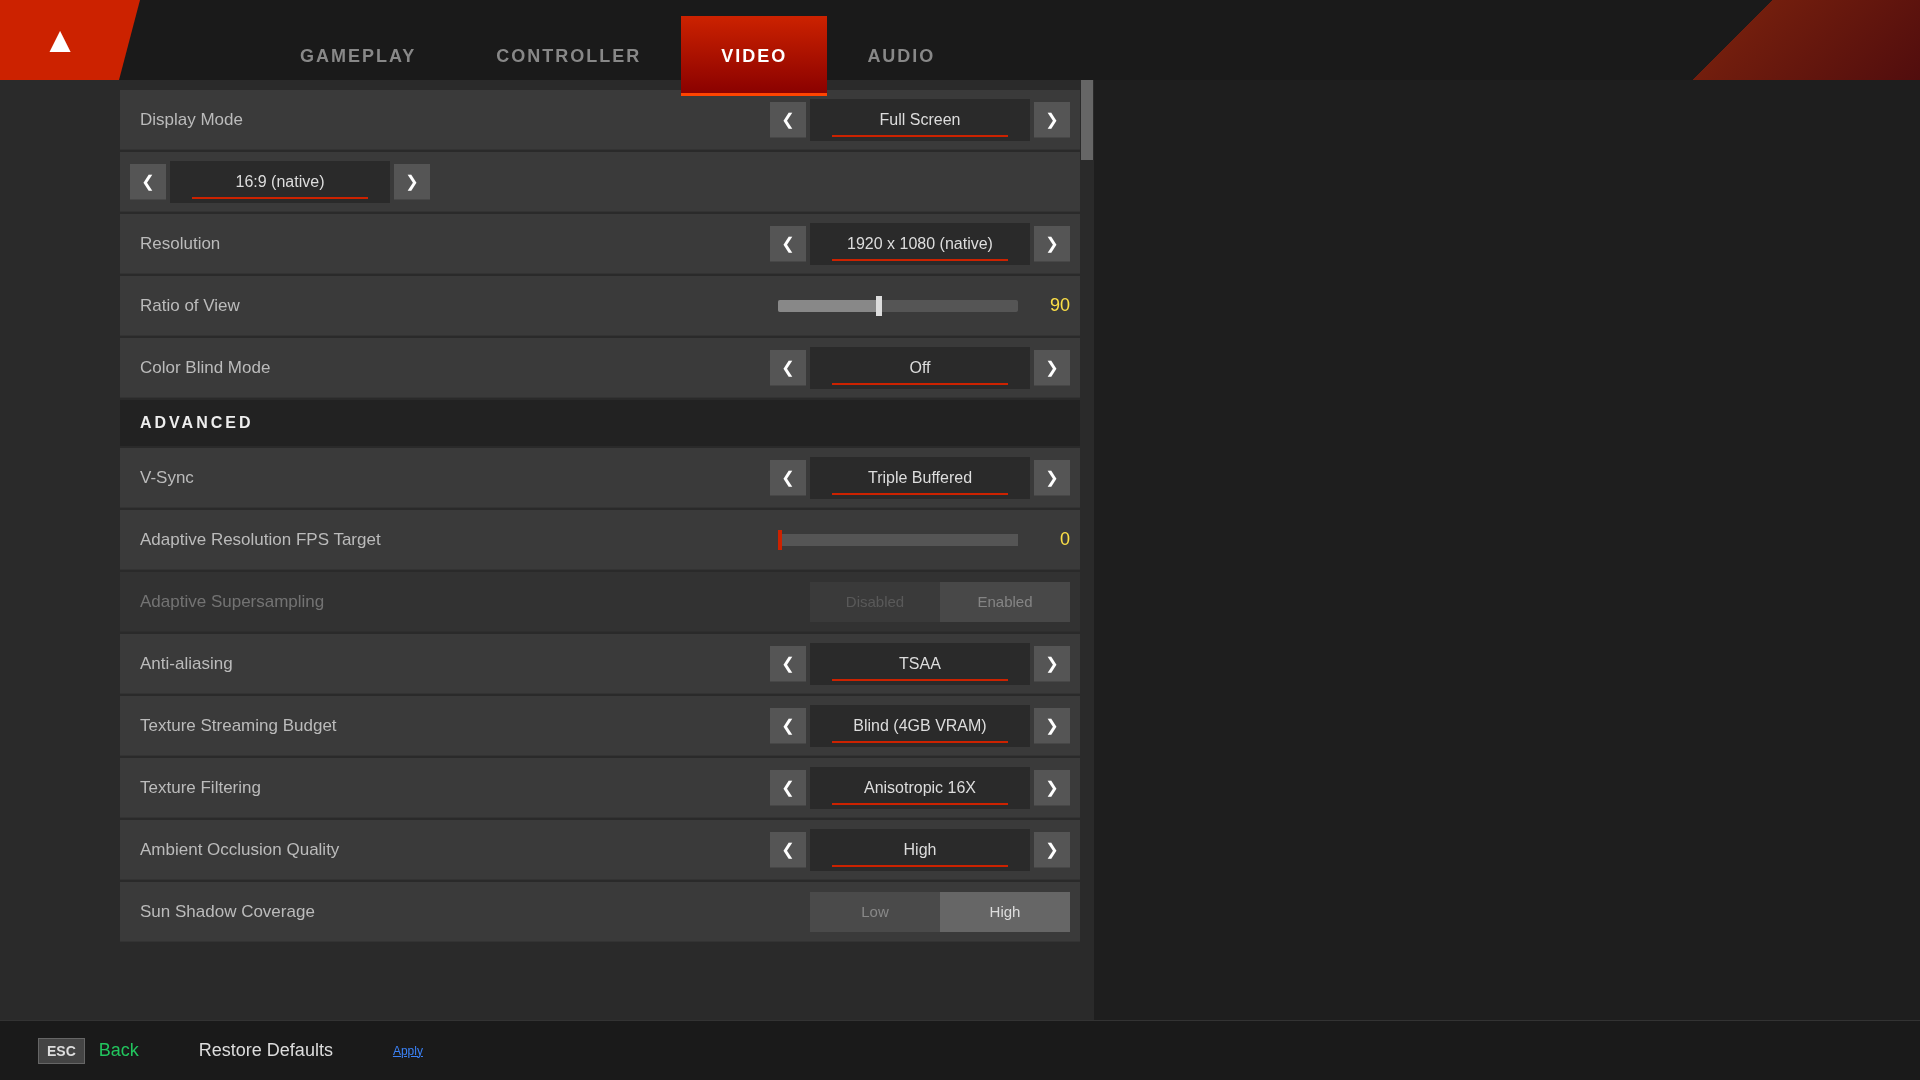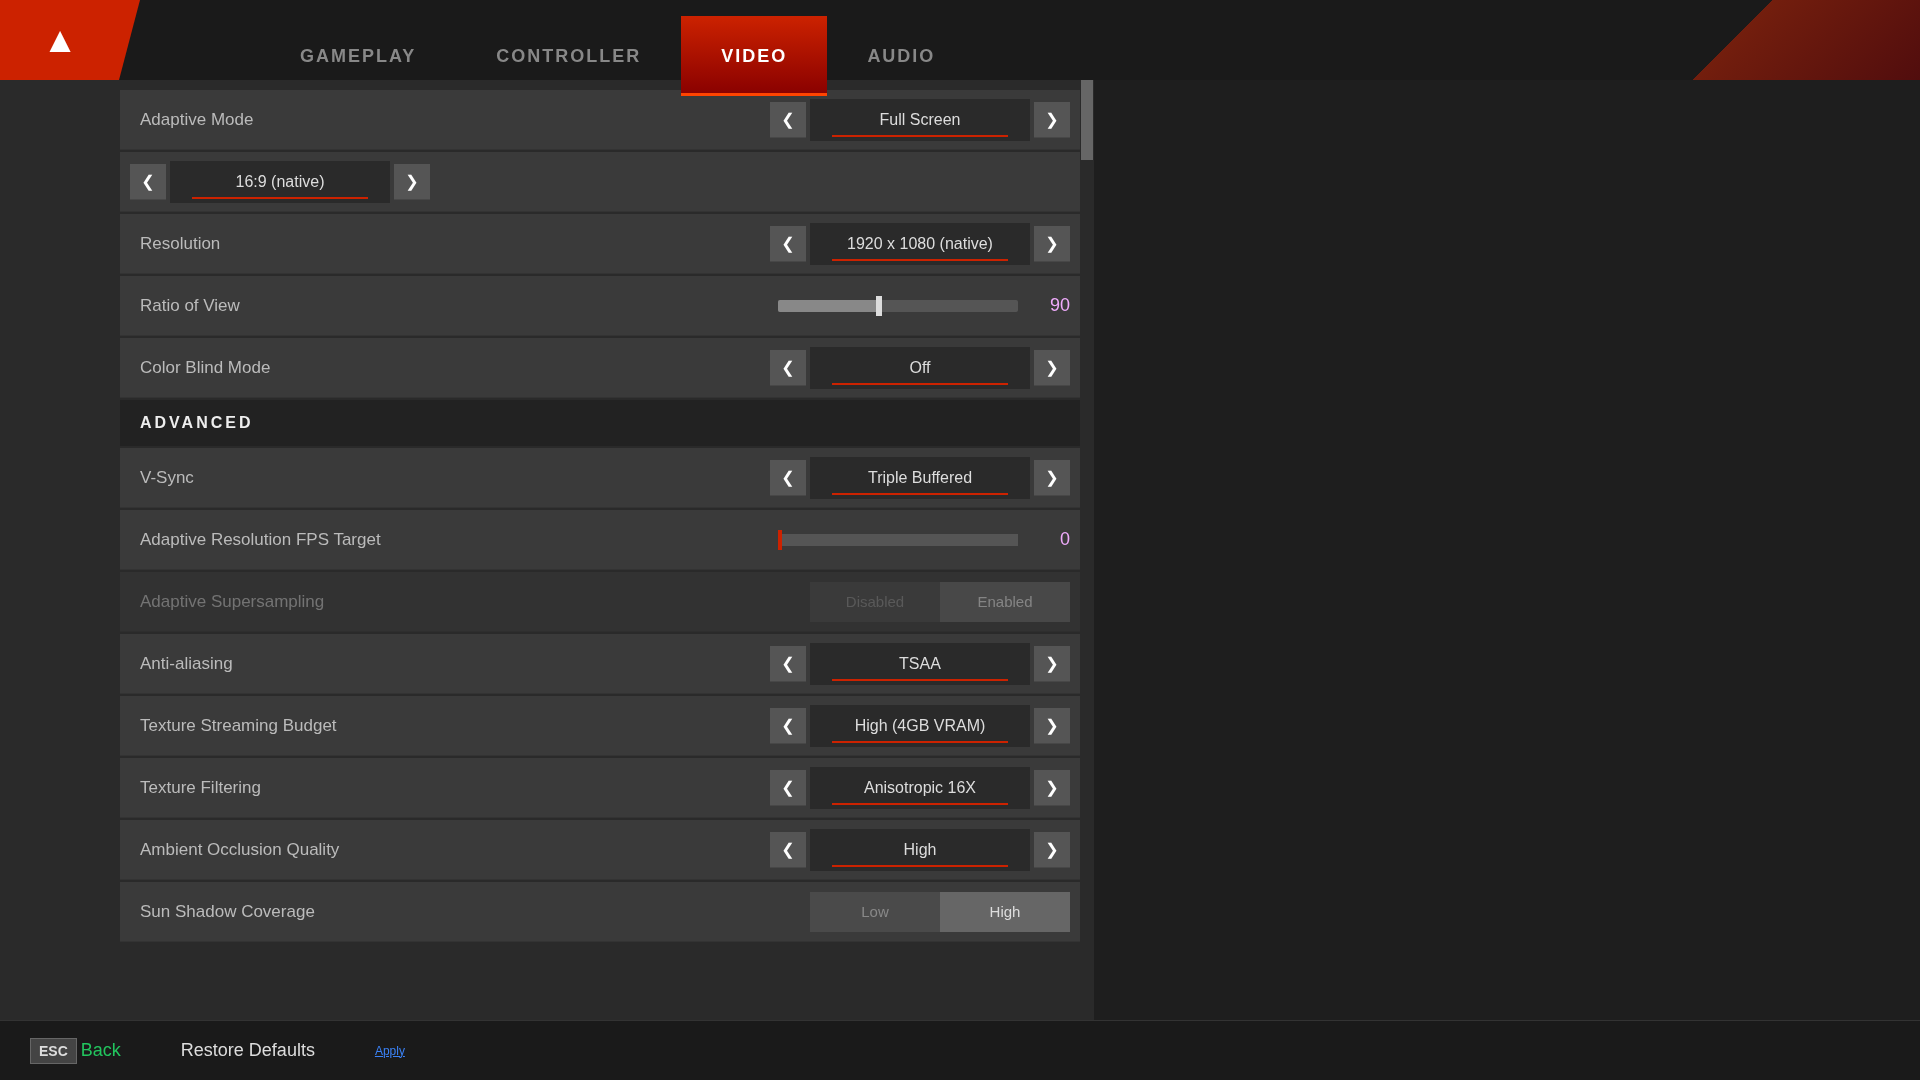--- a/index.html
+++ b/index.html
@@ -205,21 +205,21 @@
     .slider-thumb {
       position: absolute;
       top: -4px;
       width: 6px;
       height: 20px;
       background: #ddd;
     }
 
     .slider-value {
       font-size: 18px;
-      color: #f0abfc;
+      color: #fde047;
       min-width: 40px;
       text-align: right;
     }
 
     
     .toggle-group {
       display: flex;
     }
 
     .toggle-btn {
@@ -289,22 +289,23 @@
       display: flex;
       align-items: center;
       padding: 0 30px;
       gap: 60px;
       border-top: 1px solid #333;
     }
 
     .esc-back {
       display: flex;
       align-items: center;
-      gap: 4px;
+      gap: 14px;
       cursor: pointer;
+      margin-left: 8px;
     }
 
     .esc-key {
       background: #444;
       border: 1px solid #666;
       color: #ddd;
       padding: 4px 8px;
       font-size: 14px;
       font-weight: 700;
     }
@@ -367,21 +368,21 @@
     <div class="nav-tab">AUDIO</div>
   </nav>
   <div class="header-accent"></div>
 </div>
 
 <div style="display:flex; height: 940px;">
 
   <div class="settings-panel">
 
     <div class="setting-row">
-      <span class="setting-label">Adaptive Mode</span>
+      <span class="setting-label">Display Mode</span>
       <div class="setting-control">
         <button class="arrow-btn">❮</button>
         <div class="value-box">
           <span class="value-text">Full Screen</span>
           <div class="value-underline"></div>
         </div>
         <button class="arrow-btn">❯</button>
       </div>
     </div>
 
@@ -475,21 +476,21 @@
         </div>
         <button class="arrow-btn">❯</button>
       </div>
     </div>
 
     <div class="setting-row">
       <span class="setting-label">Texture Streaming Budget</span>
       <div class="setting-control">
         <button class="arrow-btn">❮</button>
         <div class="value-box">
-          <span class="value-text">High (4GB VRAM)</span>
+          <span class="value-text">Blind (4GB VRAM)</span>
           <div class="value-underline"></div>
         </div>
         <button class="arrow-btn">❯</button>
       </div>
     </div>
 
     <div class="setting-row">
       <span class="setting-label">Texture Filtering</span>
       <div class="setting-control">
         <button class="arrow-btn">❮</button>

